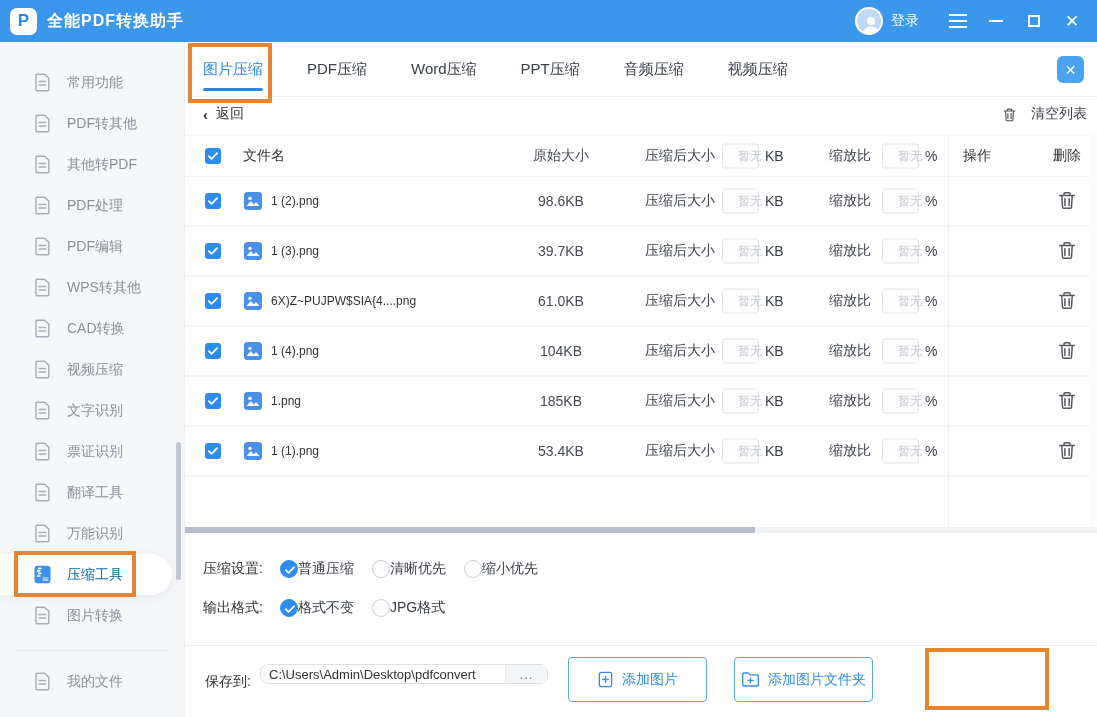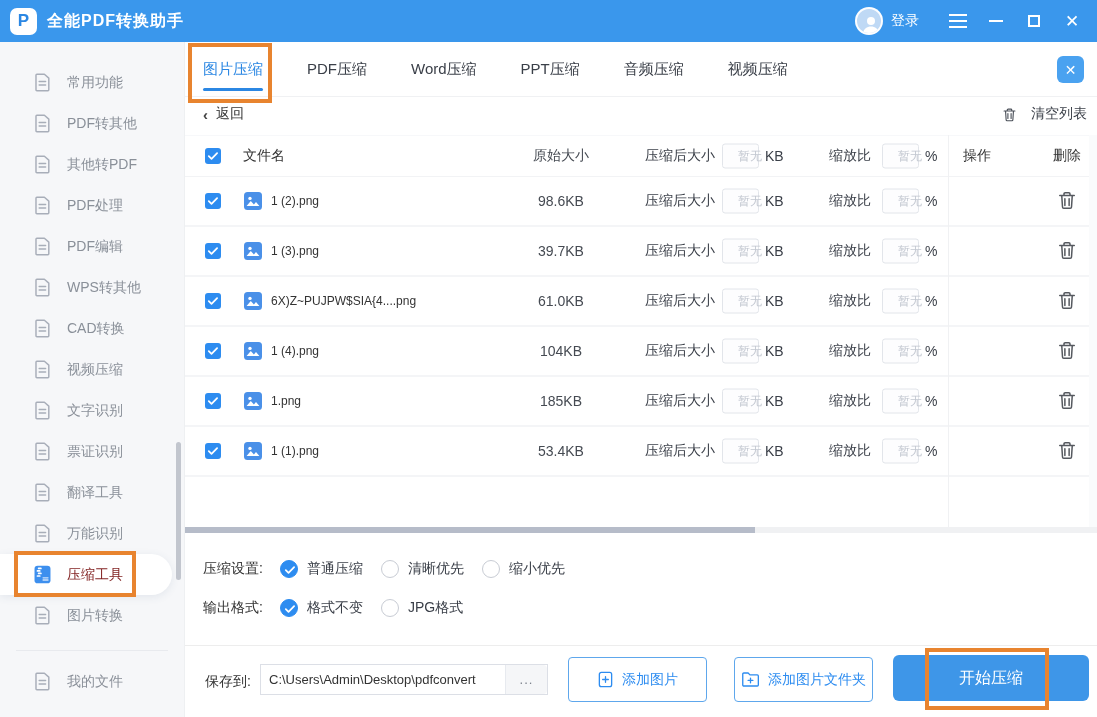--- a/index.html
+++ b/index.html
@@ -43,21 +43,21 @@
   .sidebar {
     position:absolute; left:0; top:42px; width:185px; height:675px;
     background:#f6f7f9; border-right:1px solid #eef0f2; padding-top:20px;
   }
   .side-item {
     position:relative; height:41px; display:flex; align-items:center;
     padding-left:32px; color:#8a9099; font-size:14px; cursor:default;
   }
   .side-item .sicon { width:21px; height:21px; margin-right:14px; color:#a8aeb9; flex:0 0 auto; }
   .side-item.active {
-    color:#7f1d1d; background:#fff; width:172px; border-radius:0 24px 24px 0;
+    color:#0369a1; background:#fff; width:172px; border-radius:0 24px 24px 0;
     box-shadow:0 2px 8px rgba(60,90,130,.10);
   }
   .side-item.active .sicon { color:#2d8cf0; }
   .side-divider { height:1px; background:#e8eaee; margin:14px 16px 10px 16px; }
   .side-scroll { position:absolute; right:3px; top:400px; width:5px; height:138px; background:#c2c6ce; border-radius:3px; }
 
   
   .main { position:absolute; left:185px; top:42px; width:912px; height:675px; background:#fff; }
 
   
@@ -111,31 +111,31 @@
   .vtrack { position:absolute; right:0px; top:93px; width:8px; height:392px; background:#fafbfc; }
 
   
   .hscroll { position:absolute; left:0; top:485px; width:912px; height:6px; background:#f0f1f3; }
   .hthumb { position:absolute; left:0; top:0; width:570px; height:6px; background:#b6bcc9; }
 
   
   .settings { position:absolute; left:0; top:491px; width:912px; height:112px; padding-top:16px; }
   .set-row { display:flex; align-items:center; height:39px; padding-left:18px; }
   .set-label { width:77px; color:#333; }
-  .opt { display:flex; align-items:center; gap:9px; margin-right:18px; color:#3a3f48; cursor:default;justify-content:space-between; }
+  .opt { display:flex; align-items:center; margin-right:18px; color:#3a3f48; cursor:default;justify-content:space-between; }
   .radio { width:18px; height:18px; border-radius:50%; border:1px solid #c8ccd4; background:#fff; position:relative; }
   .radio.sel { background:#2d8cf0; border-color:#2d8cf0; }
   .radio.sel svg { position:absolute; left:2px; top:2px; }
 
   
   .footer { position:absolute; left:0; top:603px; width:912px; height:72px; border-top:1px solid #ededed; }
   .save-label { position:absolute; left:20px; top:27px; color:#333; }
   .save-box {
-    position:absolute; left:75px; top:18px; width:288px; height:31px;
-    border:1px solid #dcdfe6; border-radius:0; background:#fff; display:flex;
+    position:absolute; left:75px; top:18px; width:288px; height:20px;
+    border:1px solid #dcdfe6; border-radius:8px; background:#fff; display:flex;
   }
   .save-input {
     border:0; outline:0; flex:1; padding:0 8px; font-size:13px; color:#333;
     font-family:"Liberation Sans","DejaVu Sans",sans-serif; background:transparent;
   }
   .browse {
     width:42px; border-left:1px solid #e7eaef; background:#f5f6f8; border-radius:0 4px 4px 0;
     display:flex; align-items:center; justify-content:center; color:#7d838d;
     font-size:13px; letter-spacing:1px; cursor:pointer;
   }
@@ -560,21 +560,20 @@
             <use href="#sym-fileplus"></use>
           </svg>
         <span>添加图片</span>
       </div>
       <div class="btn-outline btn-addfolder">
         <svg width="19" height="17">
             <use href="#sym-folderplus"></use>
           </svg>
         <span>添加图片文件夹</span>
       </div>
-      <div class="btn-start">开始压缩</div>
     </div>
 
   </div>
 
   <div class="ann ann-tab"></div>
   <div class="ann ann-side"></div>
   <div class="ann ann-start"></div>
 
 </div>
 

